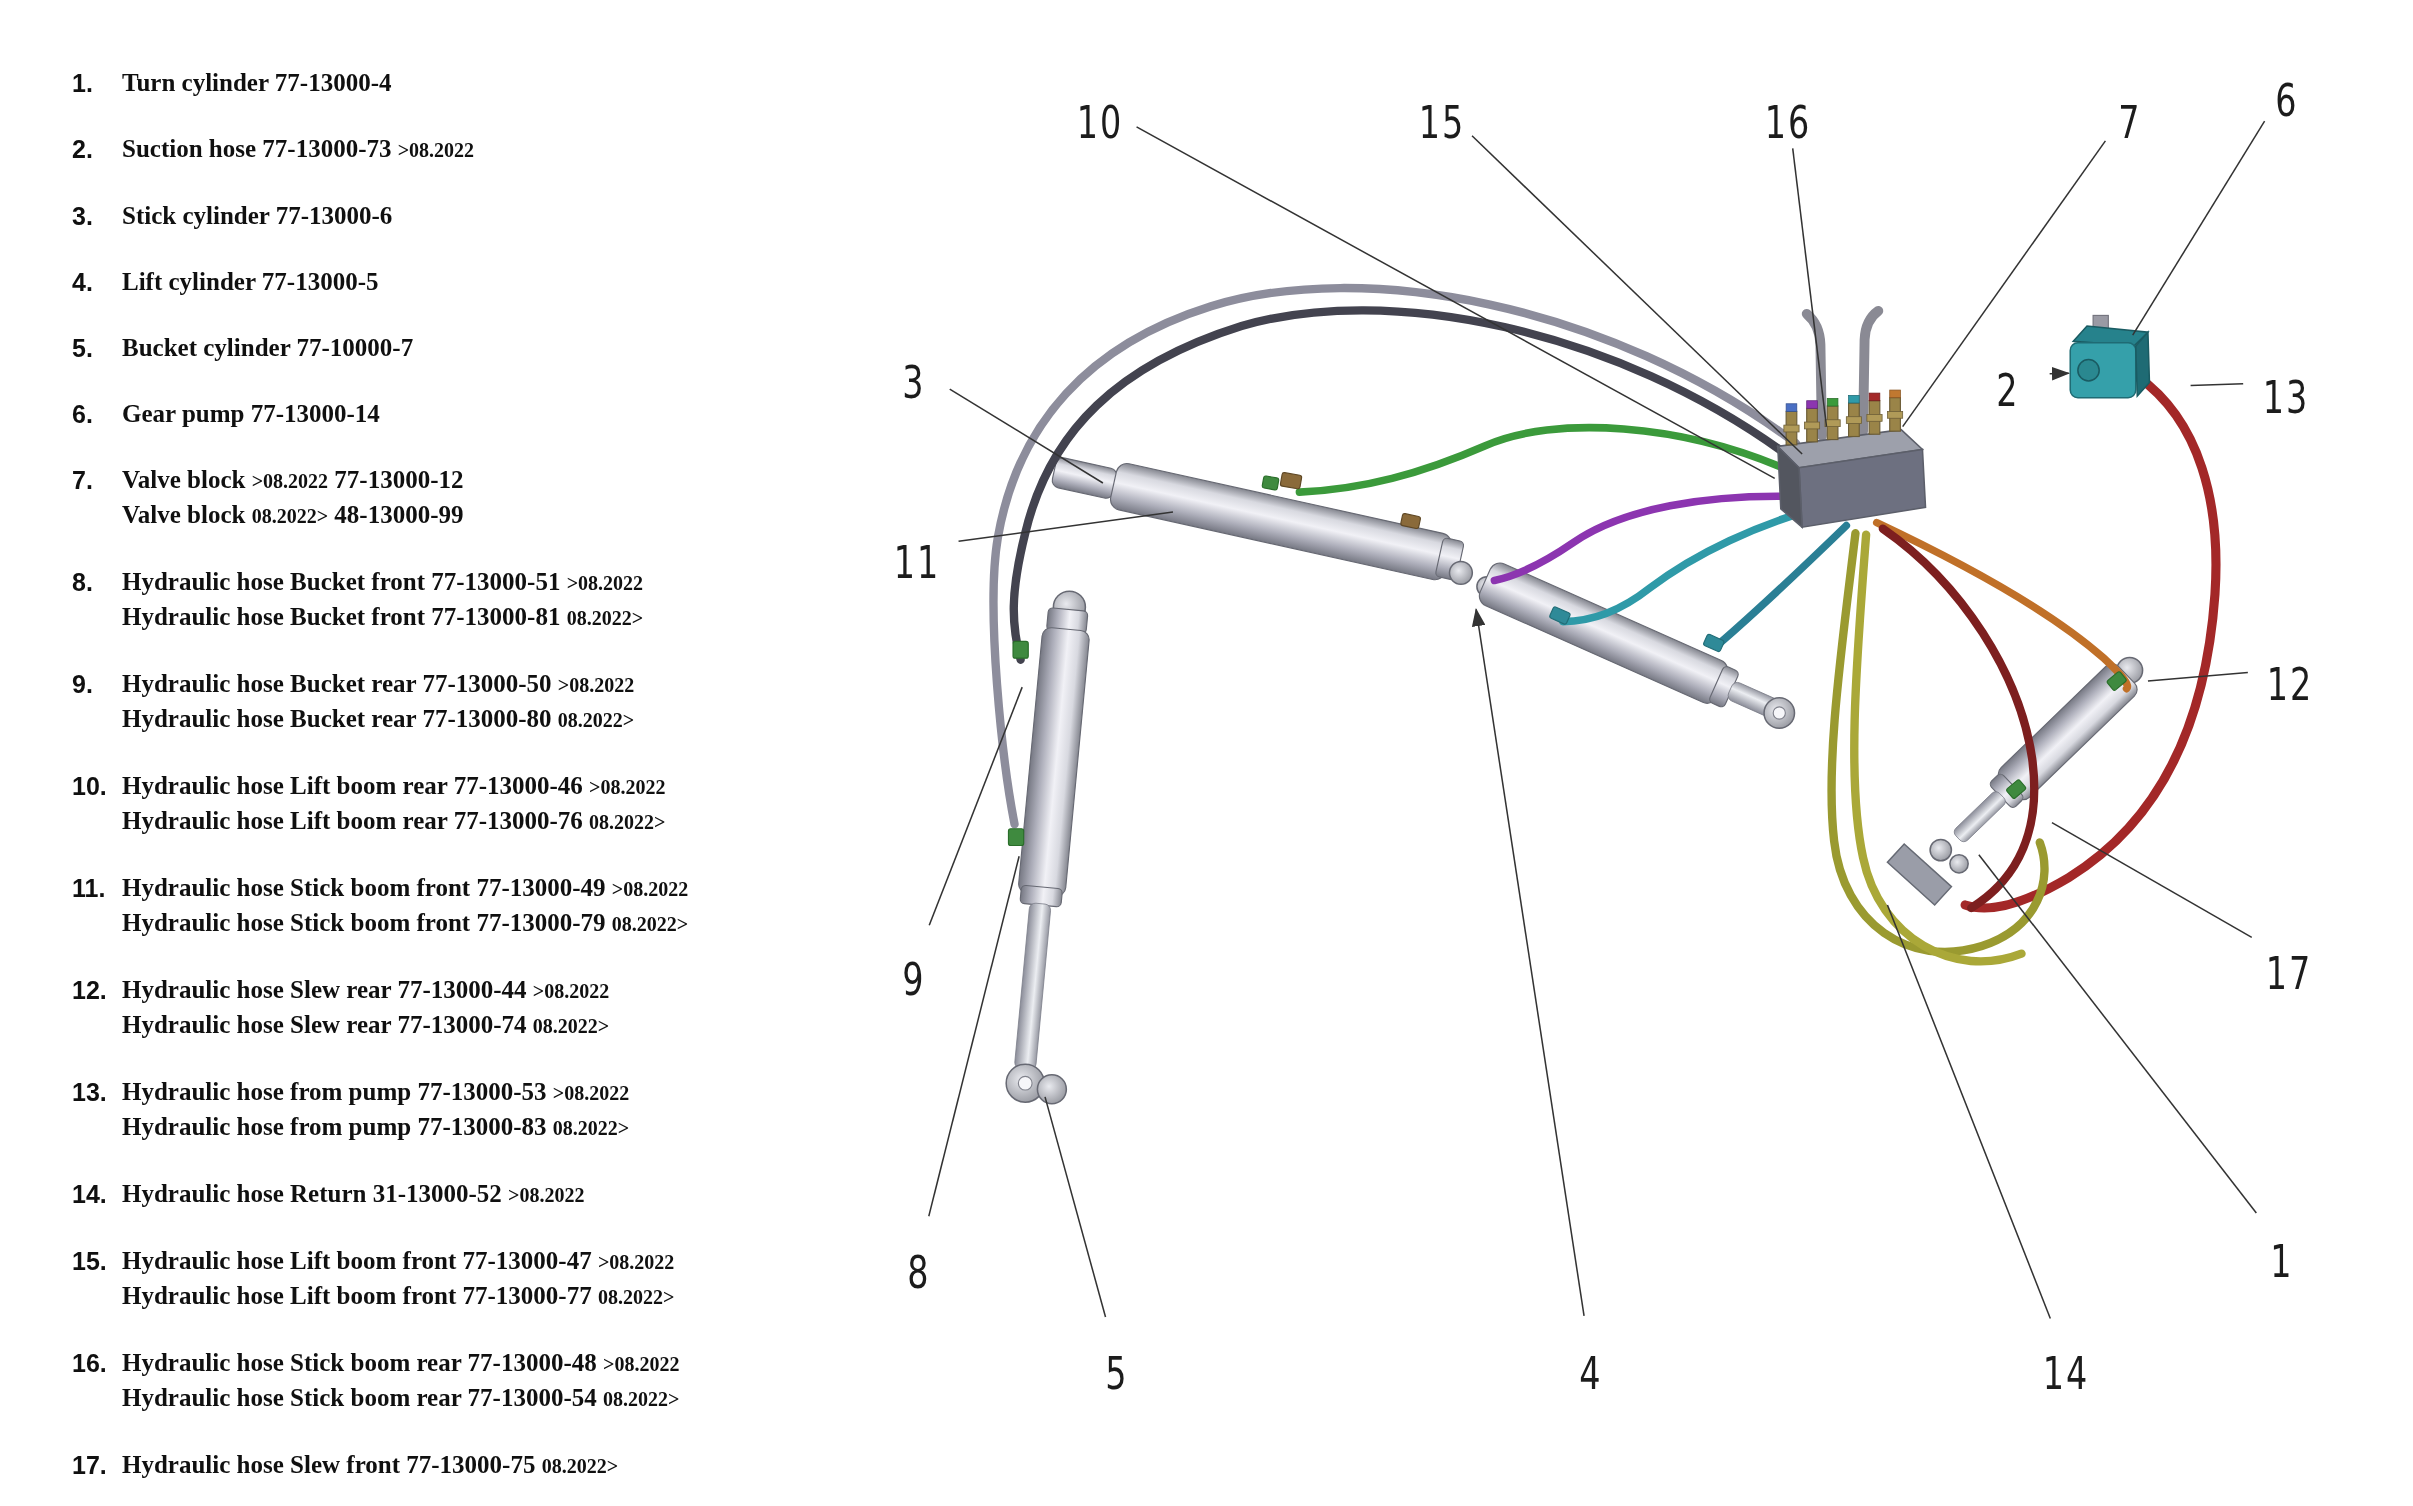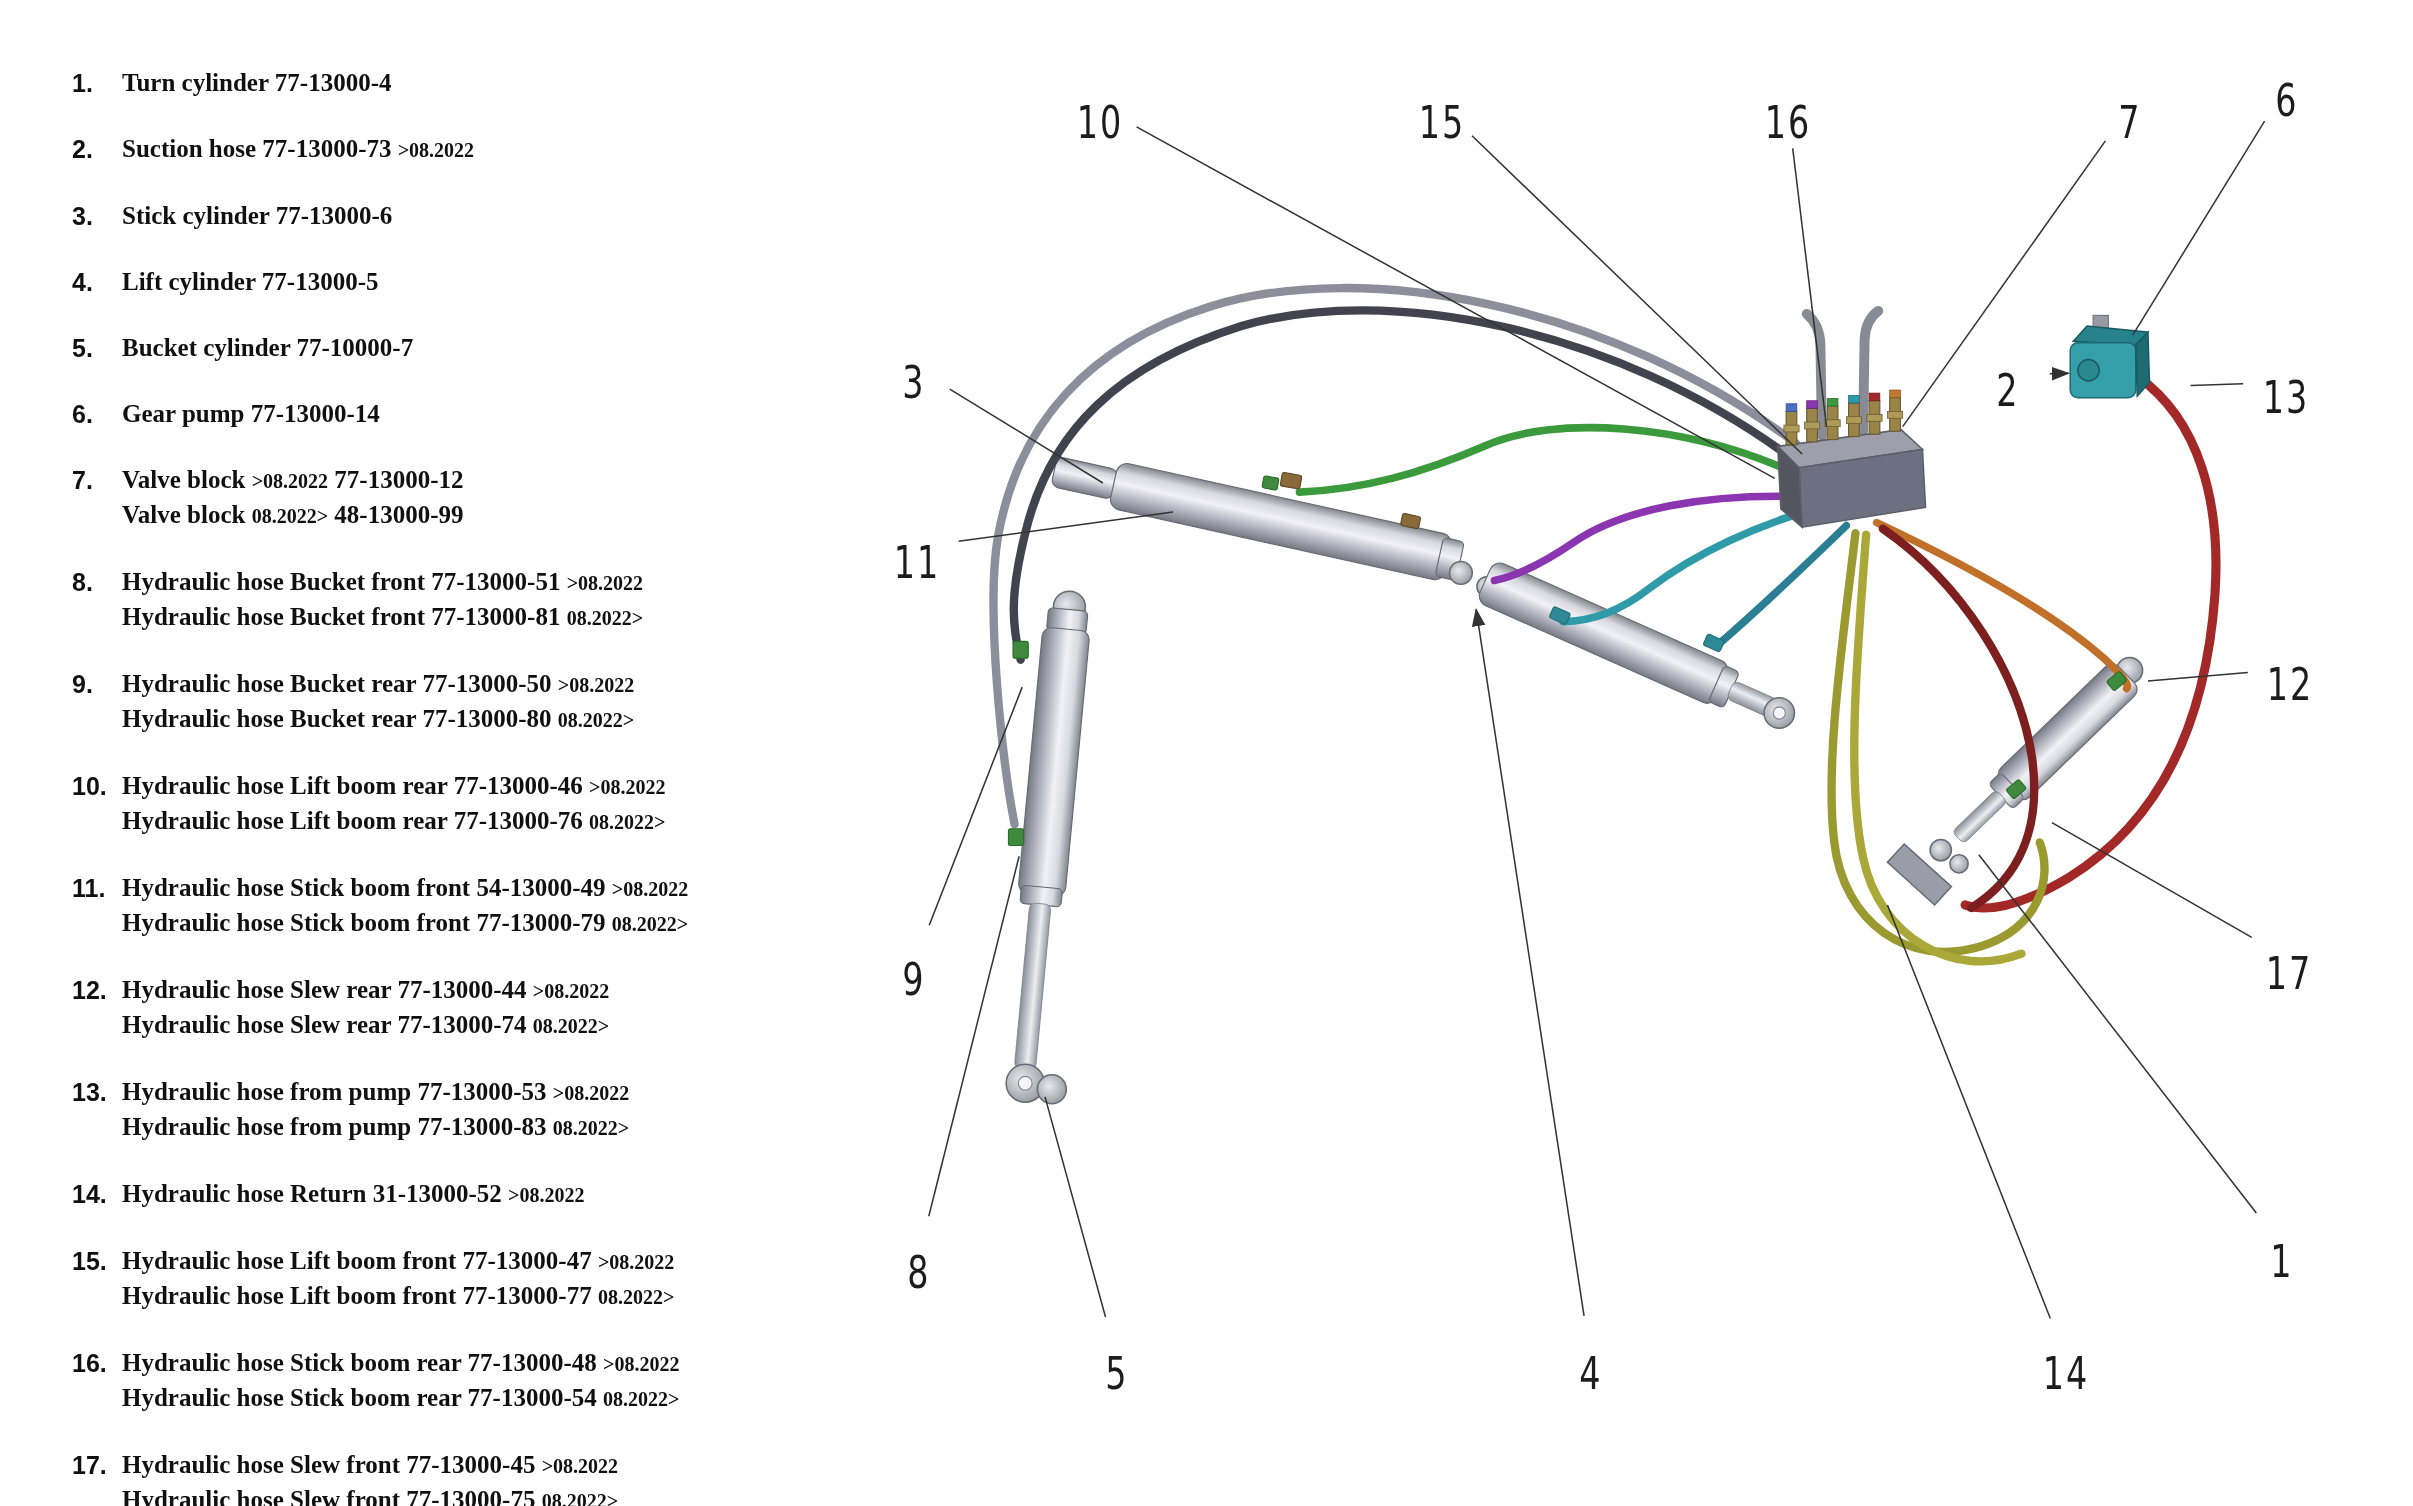--- a/index.html
+++ b/index.html
@@ -269,21 +269,21 @@
       <div class="part-item">
         <span class="part-num">10.</span>
         <div class="part-lines">
           <div class="part-line"><span>Hydraulic hose Lift boom rear 77-13000-46 </span><span class="date-tag">&gt;08.2022</span></div>
           <div class="part-line"><span>Hydraulic hose Lift boom rear 77-13000-76 </span><span class="date-tag">08.2022&gt;</span></div>
         </div>
       </div>
       <div class="part-item">
         <span class="part-num">11.</span>
         <div class="part-lines">
-          <div class="part-line"><span>Hydraulic hose Stick boom front 54-13000-49 </span><span class="date-tag">&gt;08.2022</span></div>
+          <div class="part-line"><span>Hydraulic hose Stick boom front 77-13000-49 </span><span class="date-tag">&gt;08.2022</span></div>
           <div class="part-line"><span>Hydraulic hose Stick boom front 77-13000-79 </span><span class="date-tag">08.2022&gt;</span></div>
         </div>
       </div>
       <div class="part-item">
         <span class="part-num">12.</span>
         <div class="part-lines">
           <div class="part-line"><span>Hydraulic hose Slew rear 77-13000-44 </span><span class="date-tag">&gt;08.2022</span></div>
           <div class="part-line"><span>Hydraulic hose Slew rear 77-13000-74 </span><span class="date-tag">08.2022&gt;</span></div>
         </div>
       </div>
@@ -310,20 +310,19 @@
       <div class="part-item">
         <span class="part-num">16.</span>
         <div class="part-lines">
           <div class="part-line"><span>Hydraulic hose Stick boom rear 77-13000-48 </span><span class="date-tag">&gt;08.2022</span></div>
           <div class="part-line"><span>Hydraulic hose Stick boom rear 77-13000-54 </span><span class="date-tag">08.2022&gt;</span></div>
         </div>
       </div>
       <div class="part-item">
         <span class="part-num">17.</span>
         <div class="part-lines">
-          <div class="part-line"><span>Hydraulic hose Slew front 77-13000-45 </span><span class="date-tag">&gt;08.2022</span></div>
           <div class="part-line"><span>Hydraulic hose Slew front 77-13000-75 </span><span class="date-tag">08.2022&gt;</span></div>
         </div>
       </div>
     </div>
 
 </div>
 
 
 </body></html>

